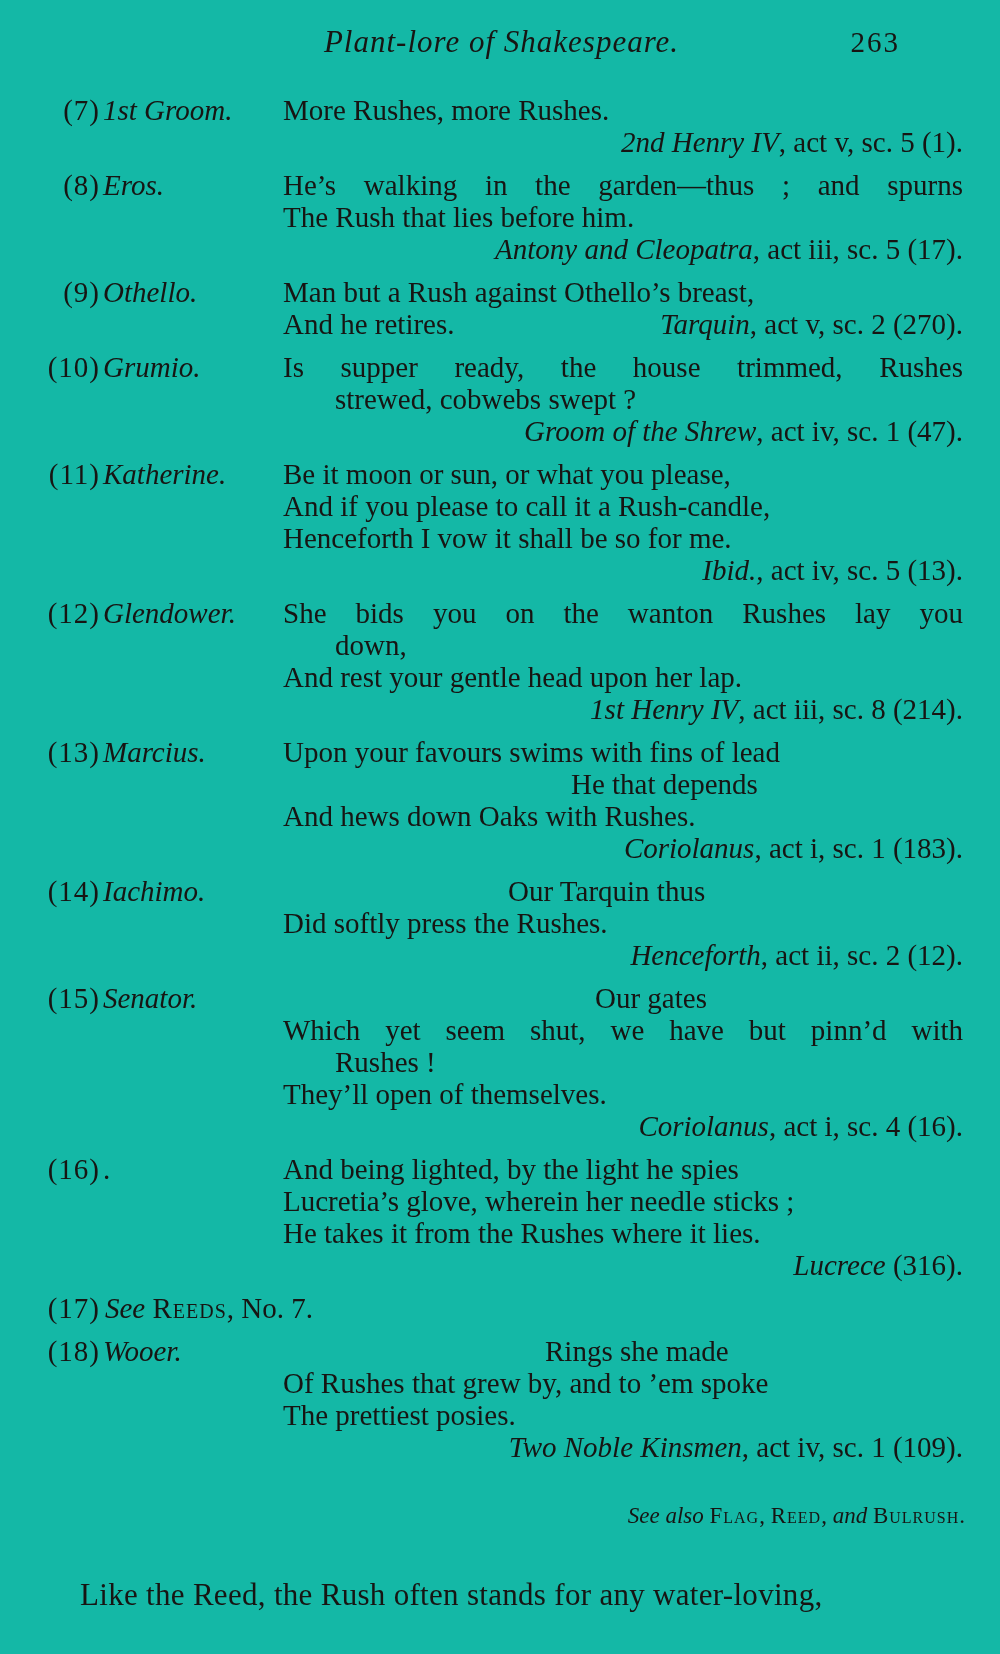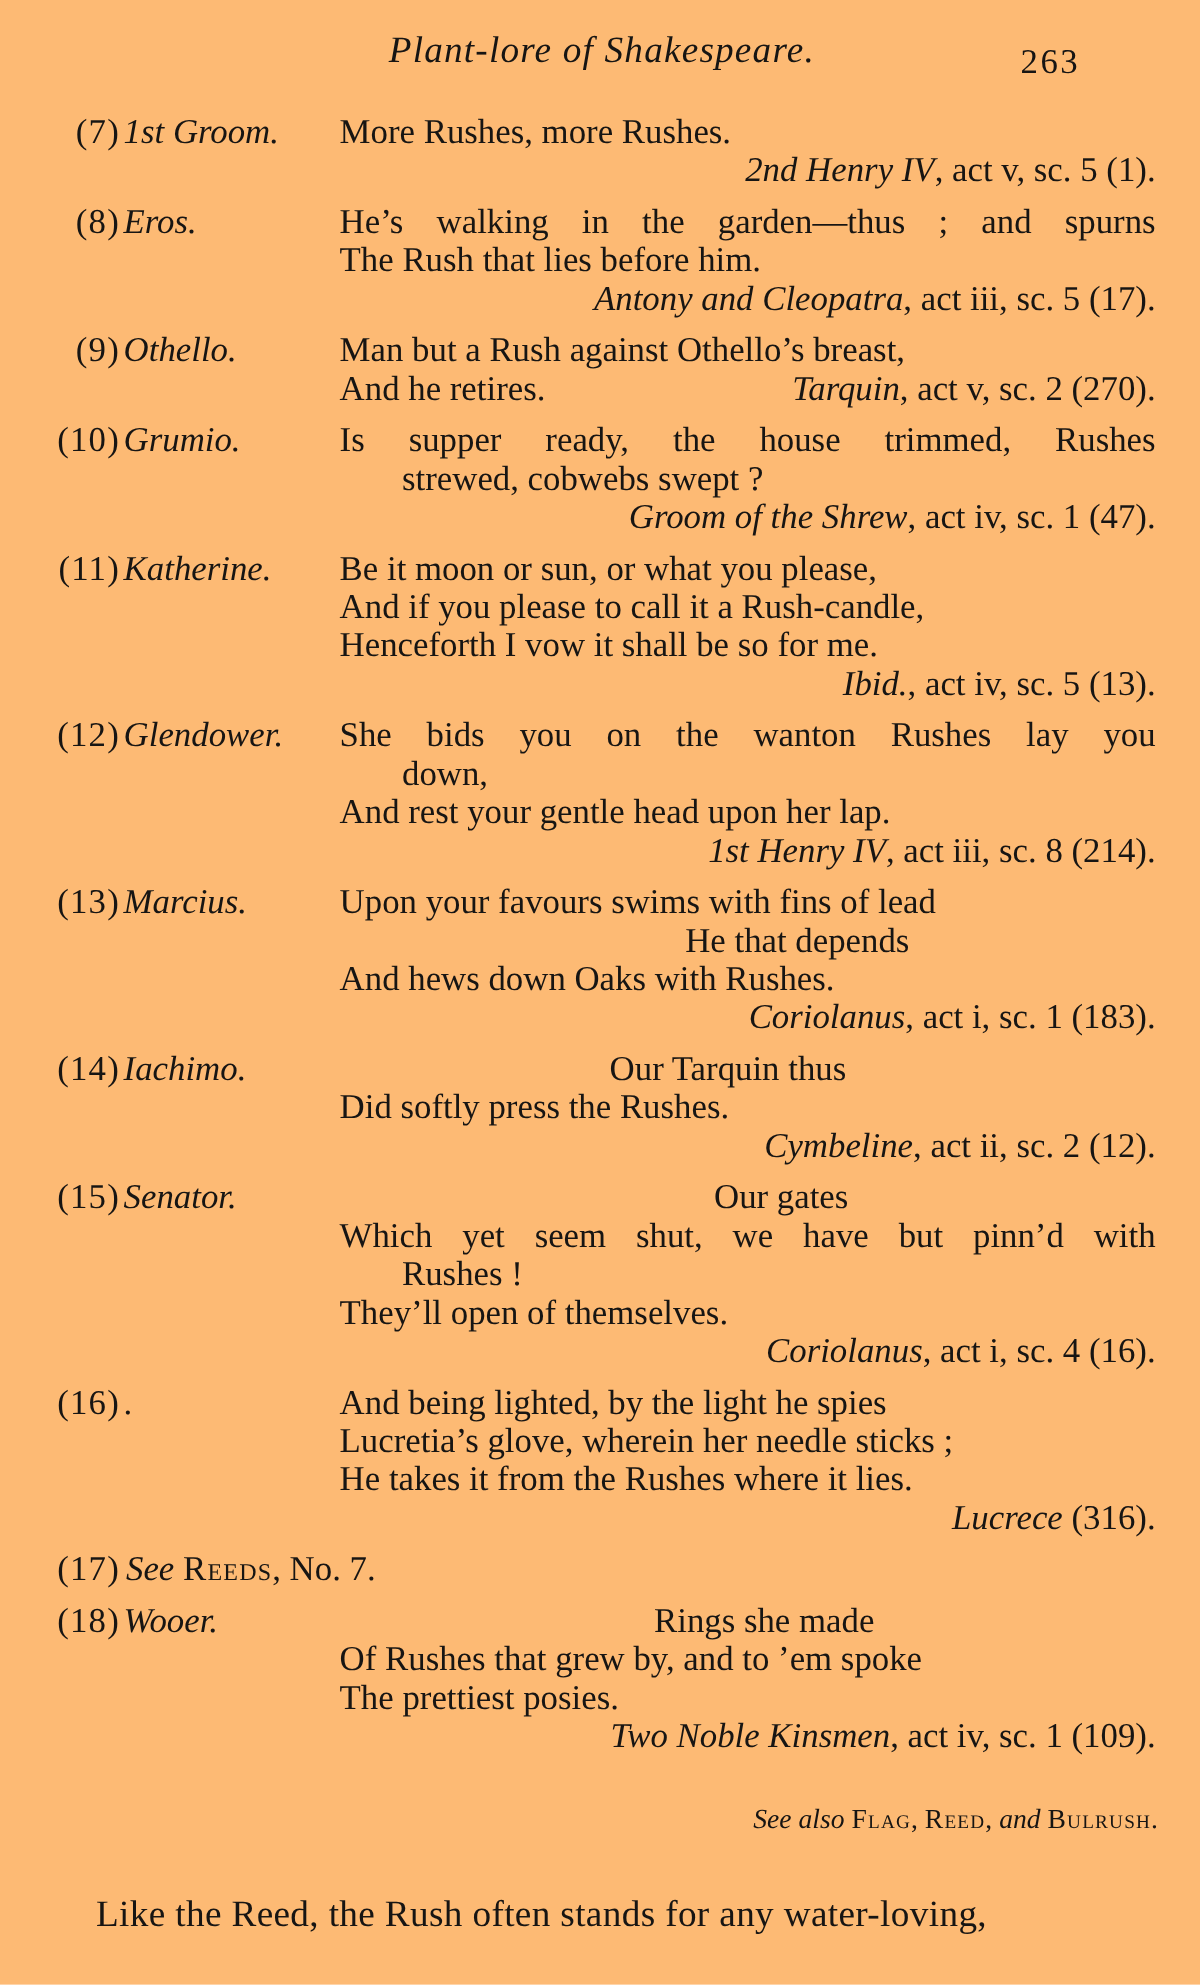--- a/index.html
+++ b/index.html
@@ -1,31 +1,31 @@
 <!DOCTYPE html>
 <html><head>
 <meta charset="utf-8">
 <style>
   html,body{margin:0;padding:0;background:#ffffff;}
   .page{
     position:relative;
     width:1000px;height:1654px;
     box-sizing:border-box;
-    background:#fdba74;
+    background:#14b8a6;
     color:#171513;
     font-family:"Liberation Serif","DejaVu Serif",serif;
     padding:24px 35px 0 38px;
     overflow:hidden;
   }
   
   .header{position:relative;height:42px;margin-bottom:28px;}
   .running-title{
     text-align:center;font-style:italic;font-size:31px;letter-spacing:1px;
   }
-  .folio{position:absolute;right:65px;top:12px;font-size:29px;letter-spacing:2px;}
+  .folio{position:absolute;right:65px;top:2px;font-size:29px;letter-spacing:2px;}
   
   .entry{display:flex;margin-bottom:11px;font-size:29px;line-height:32px;}
   .num{width:62px;flex:none;text-align:right;letter-spacing:1px;}
   .speaker{width:180px;flex:none;margin-left:3px;font-style:italic;}
   .speaker-dot{font-style:normal;}
   .lines{width:680px;flex:none;}
   .entry.merged .lines{width:860px;margin-left:5px;}
   .line{min-height:32px;}
   .line.right{text-align:right;}
   .line.indent{padding-left:52px;}
@@ -118,21 +118,21 @@
           <div class="line"><span class="seg r">And hews down Oaks with Rushes.</span></div>
           <div class="line right"><span class="seg i">Coriolanus</span><span class="seg r">, act i, sc. 1 (183).</span></div>
         </div>
       </div>
       <div class="entry">
         <div class="num">(14)</div>
         <div class="speaker">Iachimo.</div>
         <div class="lines">
           <div class="line" style="padding-left: 225px;"><span class="seg r">Our Tarquin thus</span></div>
           <div class="line"><span class="seg r">Did softly press the Rushes.</span></div>
-          <div class="line right"><span class="seg i">Cymbeline</span><span class="seg r">, act ii, sc. 2 (12).</span></div>
+          <div class="line right"><span class="seg i">Henceforth</span><span class="seg r">, act ii, sc. 2 (12).</span></div>
         </div>
       </div>
       <div class="entry">
         <div class="num">(15)</div>
         <div class="speaker">Senator.</div>
         <div class="lines">
           <div class="line" style="padding-left: 312px;"><span class="seg r">Our gates</span></div>
           <div class="line justify"><span class="seg r">Which yet seem shut, we have but pinn’d with</span></div>
           <div class="line indent"><span class="seg r">Rushes !</span></div>
           <div class="line"><span class="seg r">They’ll open of themselves.</span></div>

